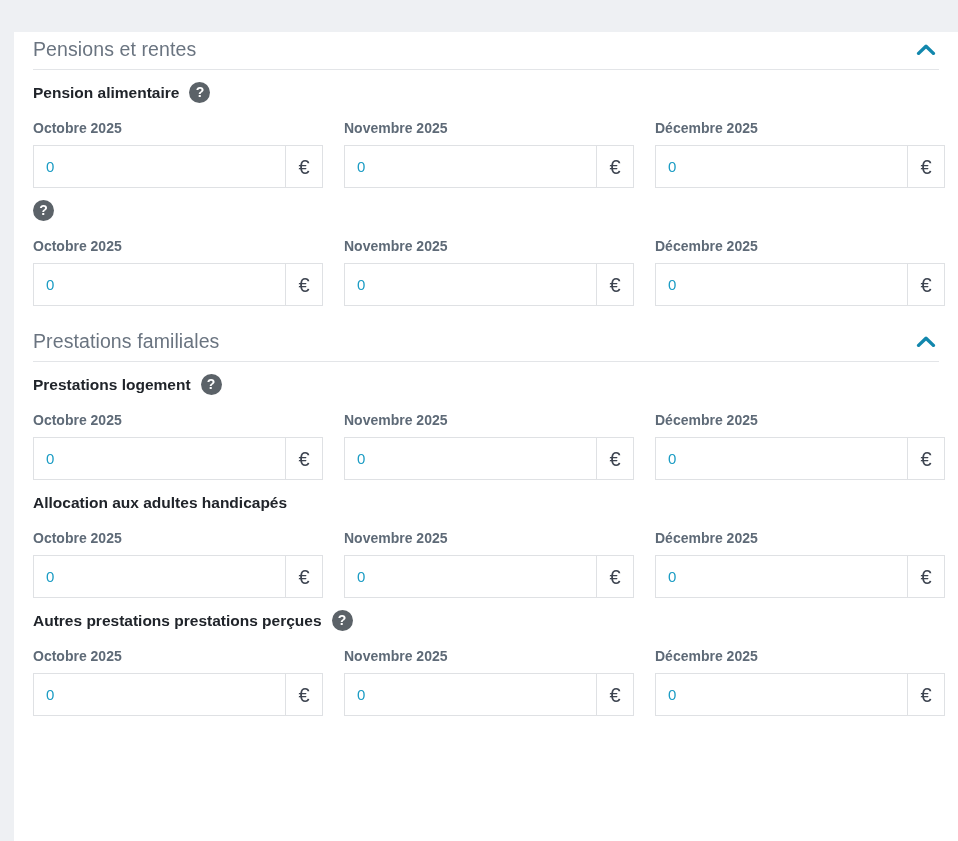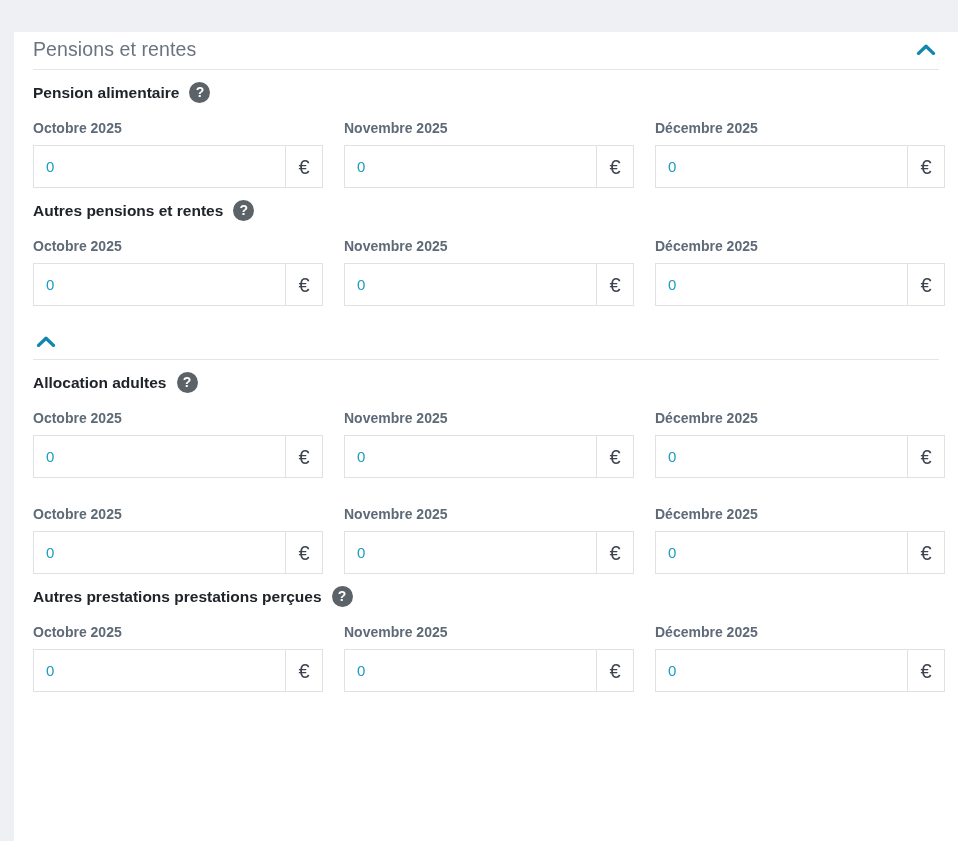--- a/index.html
+++ b/index.html
@@ -206,21 +206,20 @@
                 <div class="month-label">Décembre 2025</div>
                 <div class="input-wrap">
                   <input type="text" class="amount-input" value="0" style="">
                   <div class="suffix">€</div>
                 </div>
               </div>
             </div>
           </div>
           <div class="field-group">
             <div class="field-label-row">
-              <span class="field-label">Autres pensions et rentes</span>
               <span class="help-icon">?</span>
             </div>
             <div class="months-row">
               <div class="month-col">
                 <div class="month-label">Octobre 2025</div>
                 <div class="input-wrap">
                   <input type="text" class="amount-input" value="0" style="">
                   <div class="suffix">€</div>
                 </div>
               </div>
@@ -237,29 +236,30 @@
                   <input type="text" class="amount-input" value="0" style="">
                   <div class="suffix">€</div>
                 </div>
               </div>
             </div>
           </div>
         </div>
         <div class="spacer-18"></div>
         <div class="section">
           <div class="section-header">
+            <div class="section-title">Prestations familiales</div>
             <div class="chevron">
               <svg width="20" height="13" viewBox="0 0 20 13">
                 <path d="M2.6 11.4 L10 4.2 L17.4 11.4" fill="none" stroke="#1287ad" stroke-width="3.4" stroke-linecap="round" stroke-linejoin="round"></path>
               </svg>
             </div>
           </div>
           <div class="field-group">
             <div class="field-label-row">
-              <span class="field-label">Allocation adultes</span>
+              <span class="field-label">Prestations logement</span>
               <span class="help-icon">?</span>
             </div>
             <div class="months-row">
               <div class="month-col">
                 <div class="month-label">Octobre 2025</div>
                 <div class="input-wrap">
                   <input type="text" class="amount-input" value="0" style="">
                   <div class="suffix">€</div>
                 </div>
               </div>
@@ -273,20 +273,23 @@
               <div class="month-col">
                 <div class="month-label">Décembre 2025</div>
                 <div class="input-wrap">
                   <input type="text" class="amount-input" value="0" style="">
                   <div class="suffix">€</div>
                 </div>
               </div>
             </div>
           </div>
           <div class="field-group">
+            <div class="field-label-row">
+              <span class="field-label">Allocation aux adultes handicapés</span>
+            </div>
             <div class="months-row">
               <div class="month-col">
                 <div class="month-label">Octobre 2025</div>
                 <div class="input-wrap">
                   <input type="text" class="amount-input" value="0" style="">
                   <div class="suffix">€</div>
                 </div>
               </div>
               <div class="month-col">
                 <div class="month-label">Novembre 2025</div>

